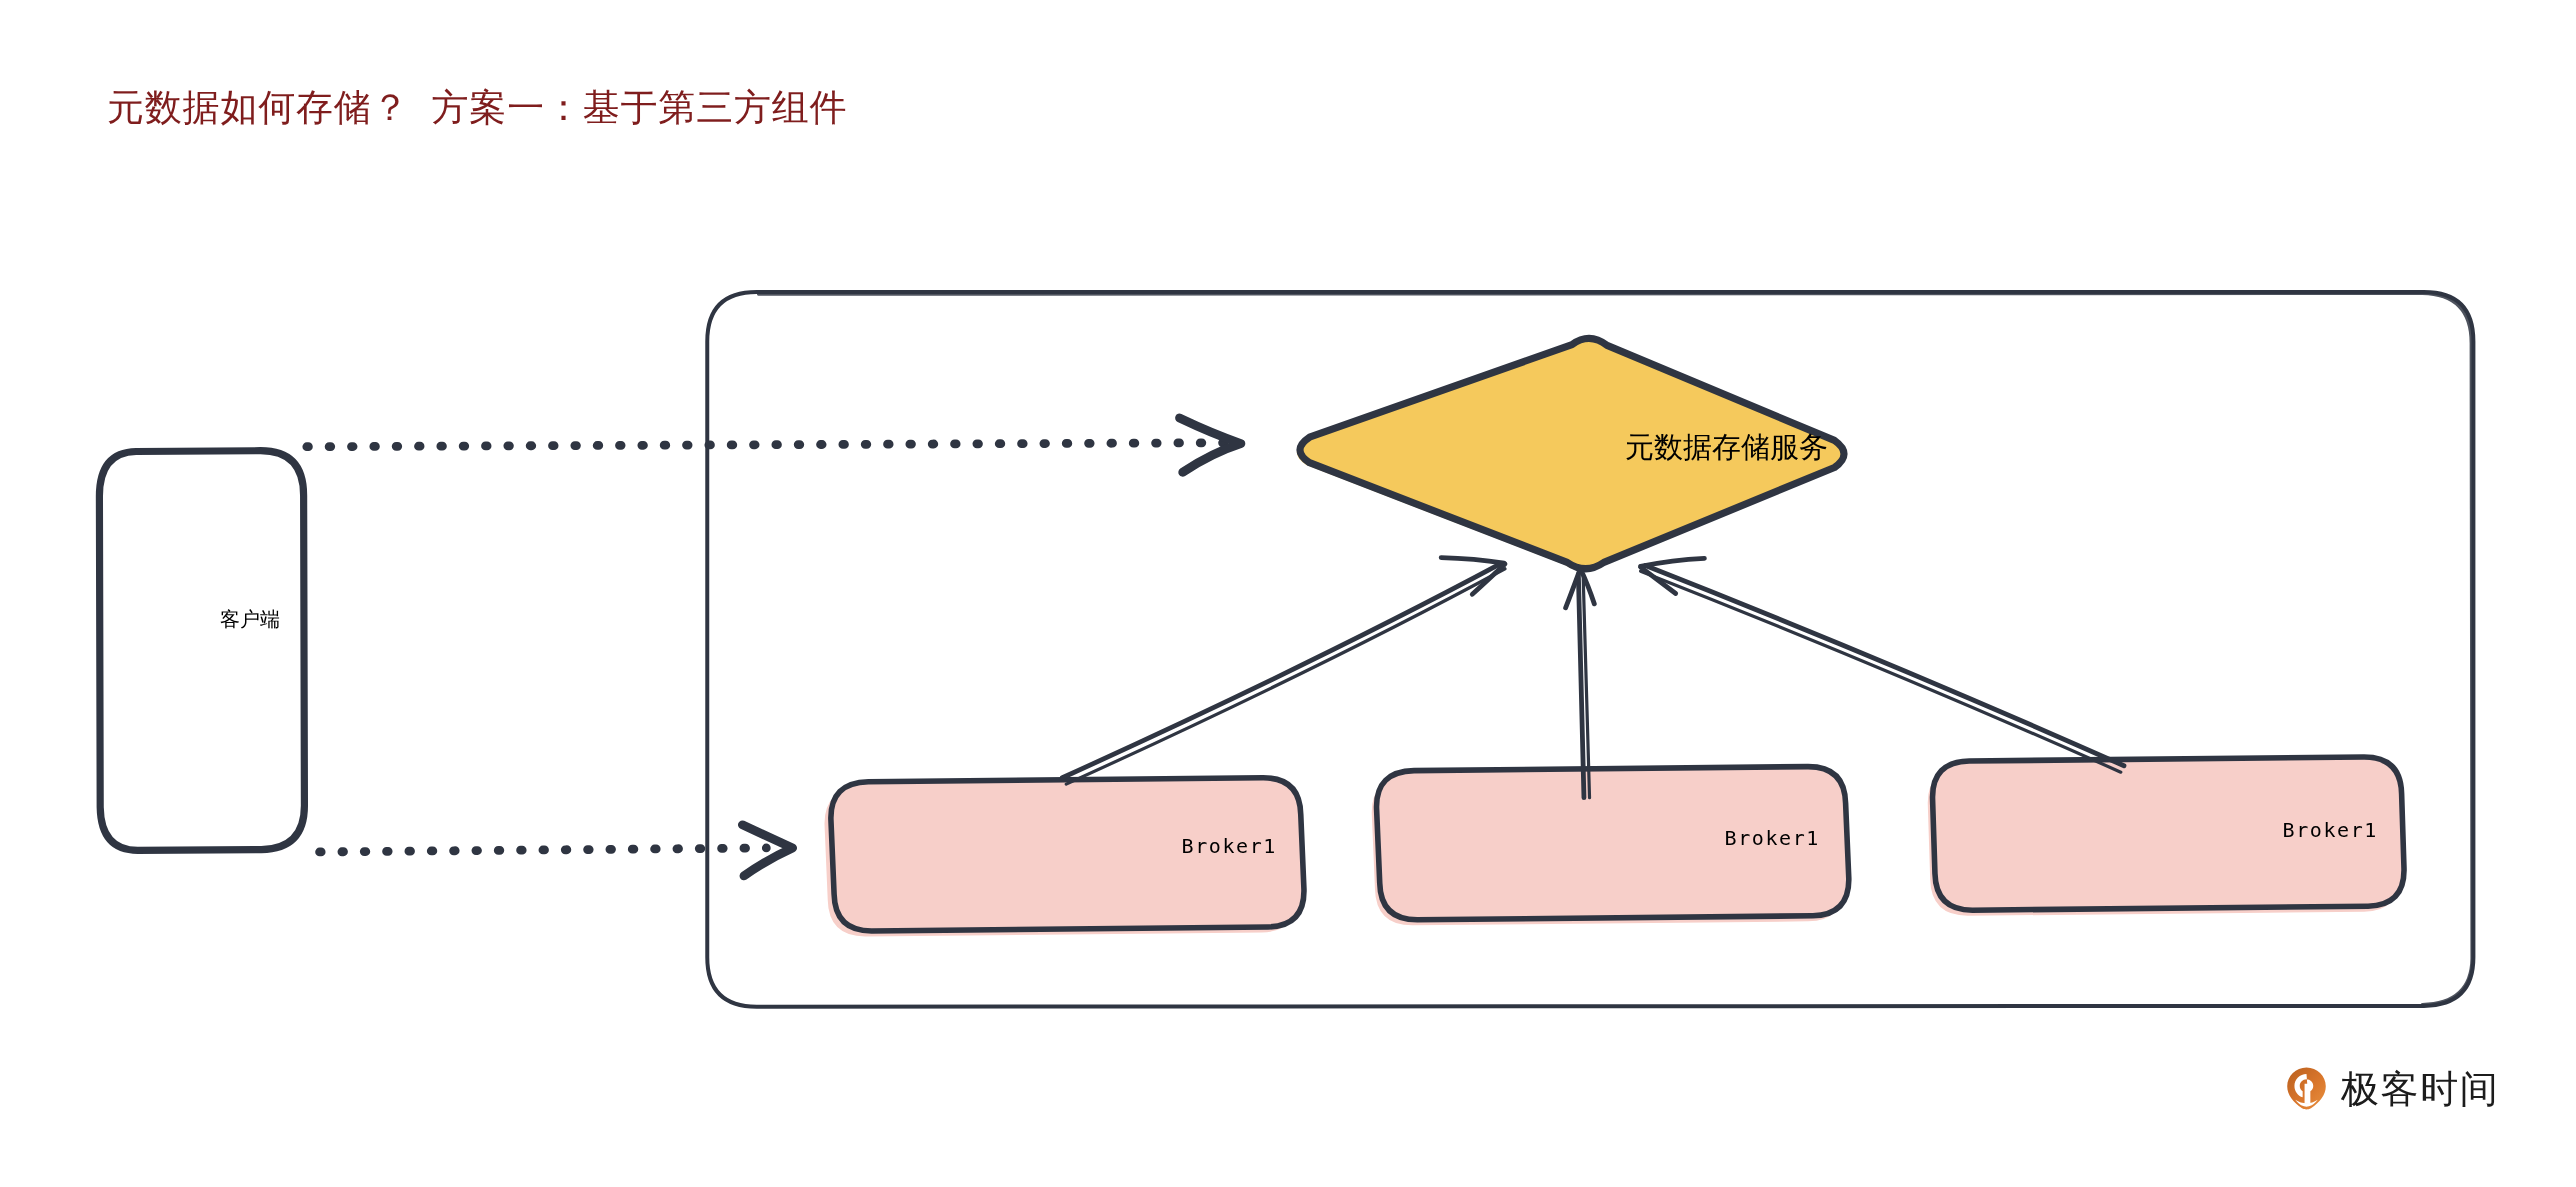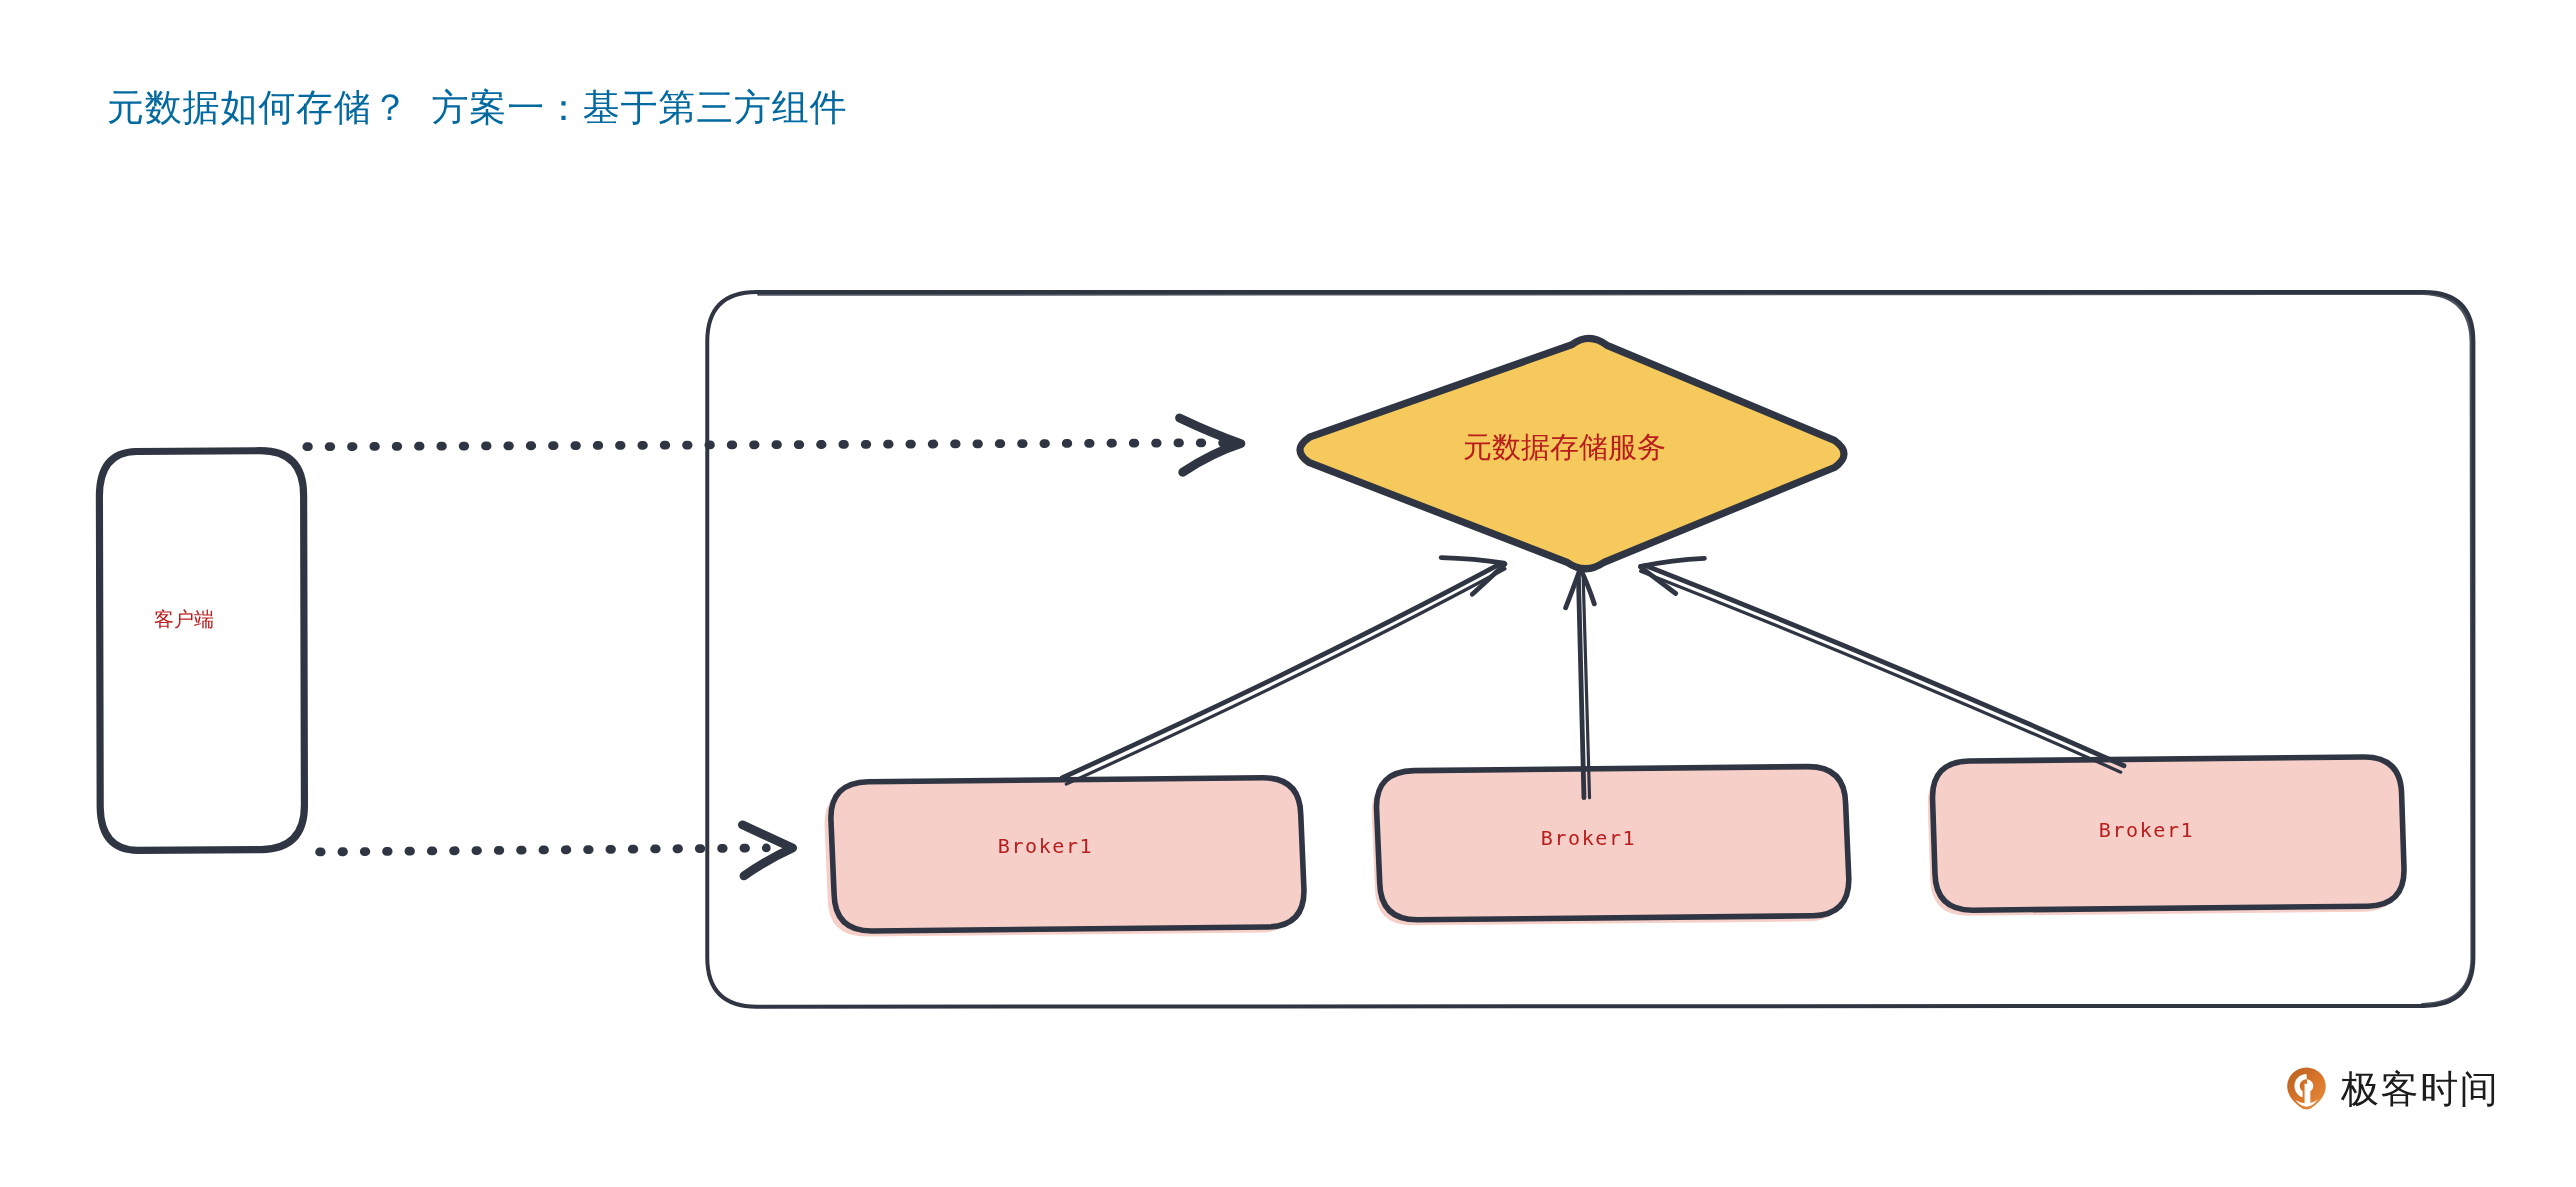--- a/index.html
+++ b/index.html
@@ -22,40 +22,40 @@
     height: 1187px;
   }
 
   
   .title {
     position: absolute;
     left: 107px;
     top: 86px;
     font-size: 37px;
     line-height: 1.2;
-    color: #0369a1;
+    color: #7f1d1d;
     font-family: "Liberation Sans", "DejaVu Sans", sans-serif;
     white-space: pre;
     letter-spacing: 0.8px;
   }
 
   
   svg.diagram {
     position: absolute;
     left: 0;
     top: 0;
     width: 2576px;
     height: 1187px;
   }
 
   
   .node-label {
     position: absolute;
-    color: #b91c1c;
-    text-align: center;
+    color: #000000;
+    text-align: right;
     white-space: pre;
     pointer-events: none;
   }
   .label-client {
     left: 88px;
     top: 606px;
     width: 192px;
     font-size: 20px;
     font-family: "Liberation Sans", "DejaVu Sans", sans-serif;
   }

